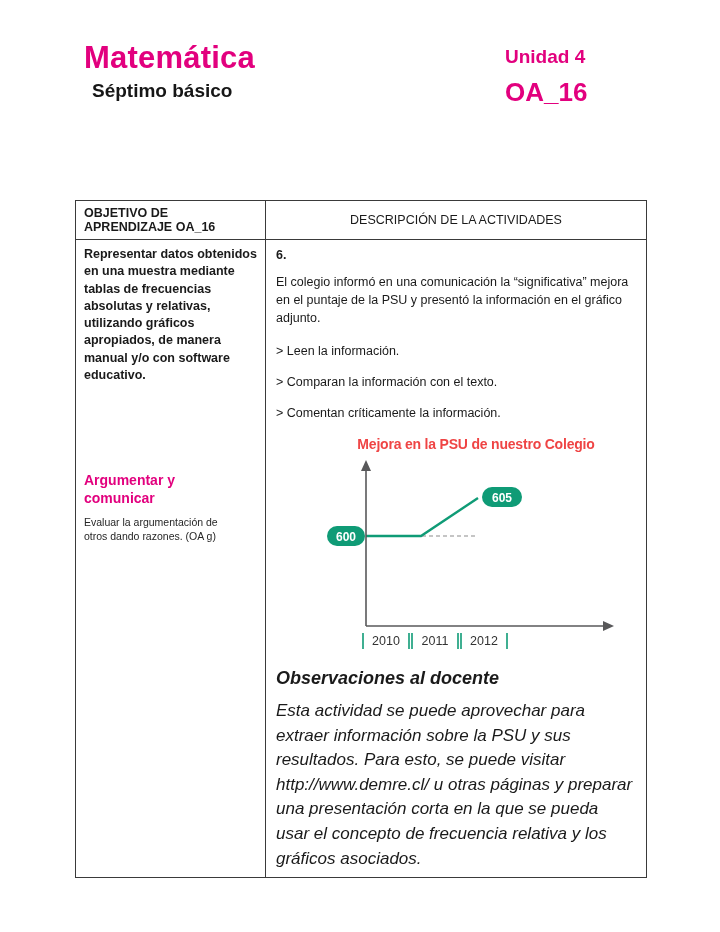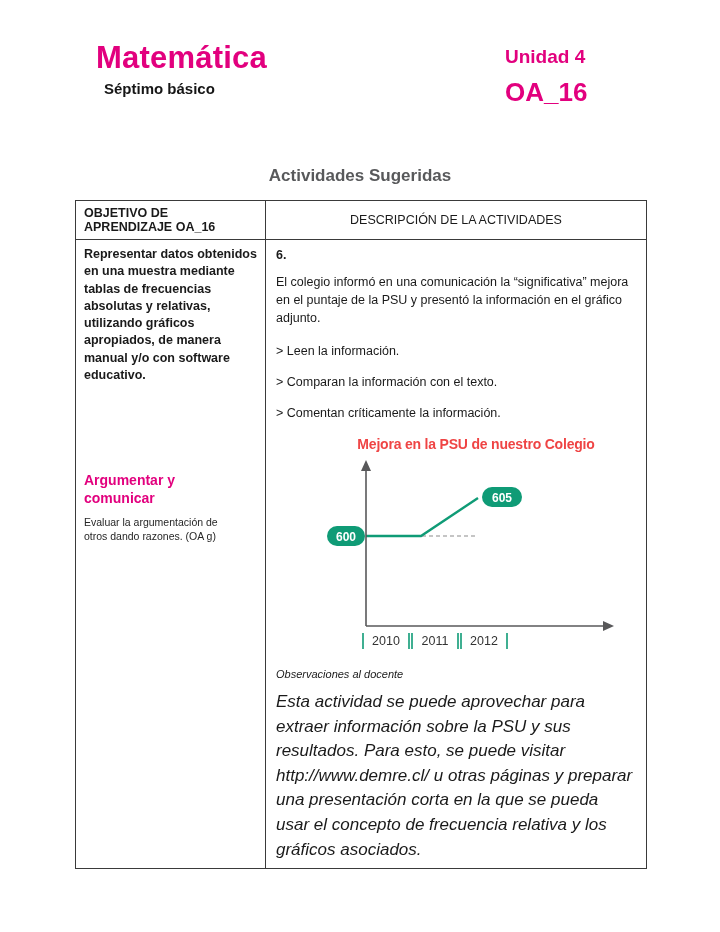--- a/index.html
+++ b/index.html
@@ -3,23 +3,23 @@
 <meta charset="utf-8">
 <style>
   html,body{margin:0;padding:0;}
   body{
     width:720px;height:932px;background:#ffffff;position:relative;overflow:hidden;
     font-family:"Liberation Sans",sans-serif;color:#1a1a1a;
   }
   .page{position:absolute;inset:0;}
 
   
-  .brand{position:absolute;left:96px;top:40px;}
+  .brand{position:absolute;left:84px;top:40px;}
   .brand-title{font-size:31px;font-weight:bold;color:#e2007e;letter-spacing:.2px;}
-  .brand-sub{font-size:15px;font-weight:bold;color:#161616;margin:4px 0 0 8px;}
+  .brand-sub{font-size:19px;font-weight:bold;color:#161616;margin:4px 0 0 8px;}
   .unit-block{position:absolute;left:505px;top:46px;width:120px;}
   .unit-label{font-size:19px;font-weight:bold;color:#e2007e;}
   .oa-label{font-size:26px;font-weight:bold;color:#e2007e;margin-top:9px;}
 
   .section-title{position:absolute;top:166px;left:0;width:720px;text-align:center;
     font-size:17px;font-weight:bold;color:#58595b;}
 
   
   .doc-table{position:absolute;left:75px;top:200px;width:571px;border-collapse:collapse;table-layout:fixed;}
   .doc-table col.c1{width:190px;}
@@ -36,39 +36,38 @@
   .skill-desc{margin-top:8px;font-size:10.5px;color:#262626;line-height:1.35;width:134px;}
 
   .act-num{margin:2px 0 12px 0;font-size:12.5px;font-weight:bold;}
   .act-intro{margin:0 0 16px 0;font-size:12.5px;line-height:1.42;}
   .bullet{margin:0 0 14px 0;font-size:12.5px;line-height:1.35;}
 
   .chart-wrap{margin:12px 0 6px 50px;width:300px;}
   .chart-title{font-size:14px;font-weight:bold;color:#ef4444;text-align:center;margin-bottom:6px;letter-spacing:-.2px;}
   .chart-svg{display:block;}
 
-  .obs-title{margin:10px 0 10px 0;font-size:11px;font-weight:normal;font-style:italic;}
+  .obs-title{margin:10px 0 10px 0;font-size:18px;font-weight:bold;font-style:italic;}
   .obs-text{margin:0;font-size:17px;font-style:italic;line-height:1.45;}
 </style>
 </head>
 <body>
 
 <div class="page">
 
   <div class="brand">
     <div class="brand-title">Matemática</div>
     <div class="brand-sub">Séptimo básico</div>
   </div>
 
   <div class="unit-block">
     <div class="unit-label">Unidad 4</div>
     <div class="oa-label">OA_16</div>
   </div>
 
-  <div class="section-title">Actividades Sugeridas</div>
 
   <table class="doc-table">
     <colgroup>
         <col class="c1">
         <col class="c2">
       </colgroup>
     <thead>
       <tr>
         <th class="th-left">OBJETIVO DE APRENDIZAJE OA_16</th>
         <th class="th-right">DESCRIPCIÓN DE LA ACTIVIDADES</th>

